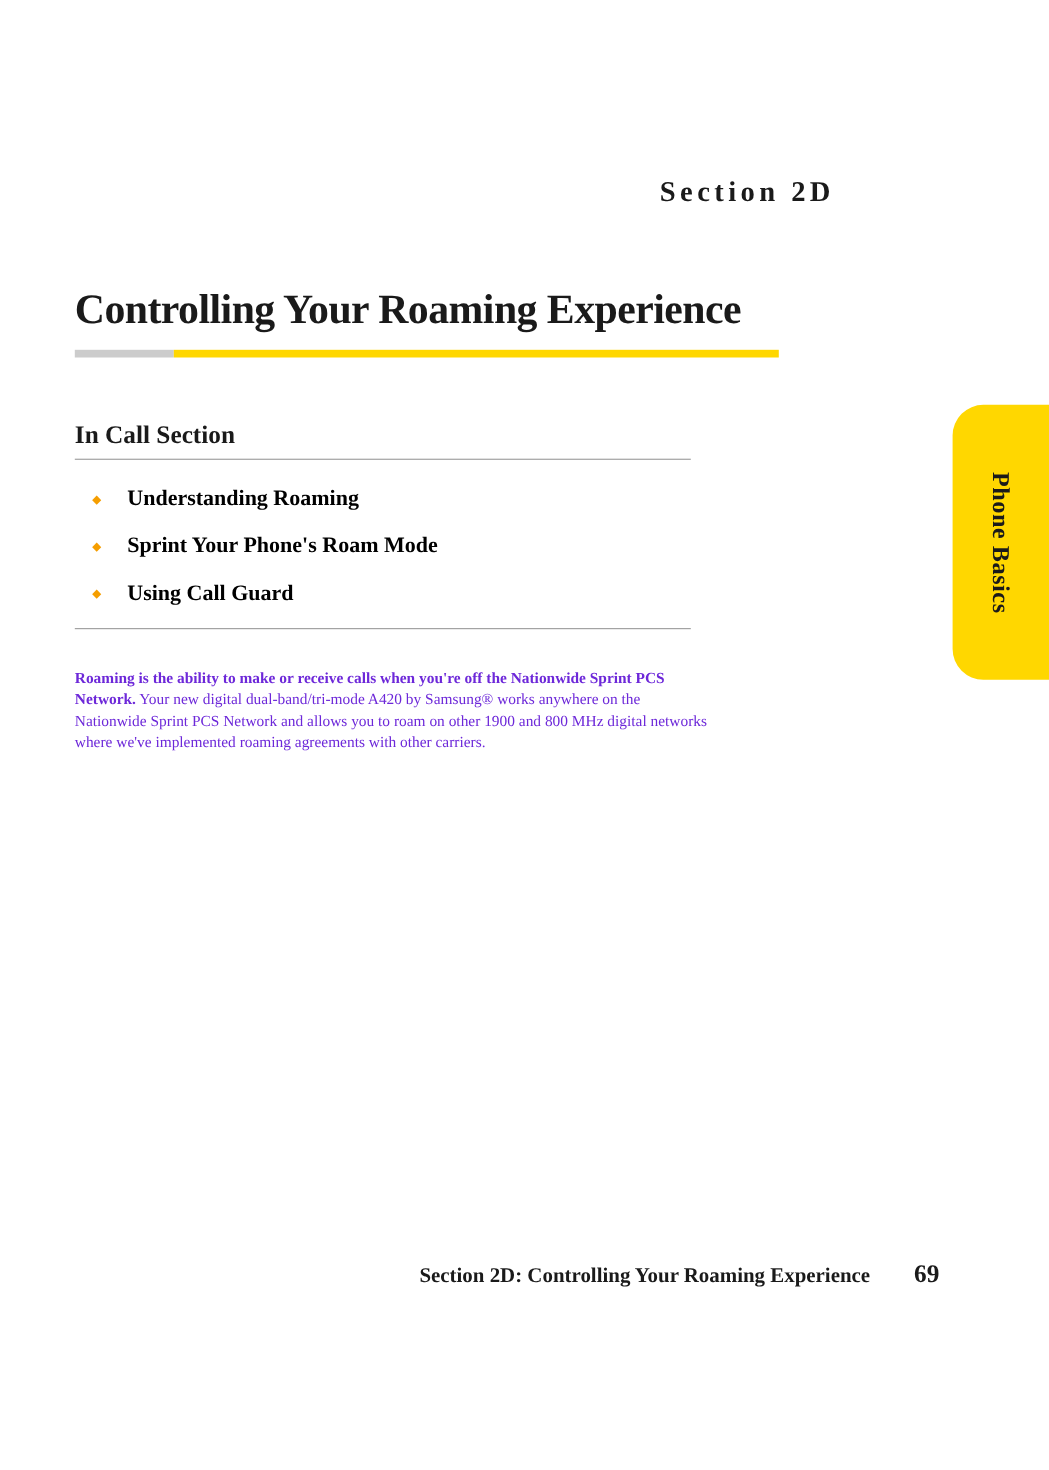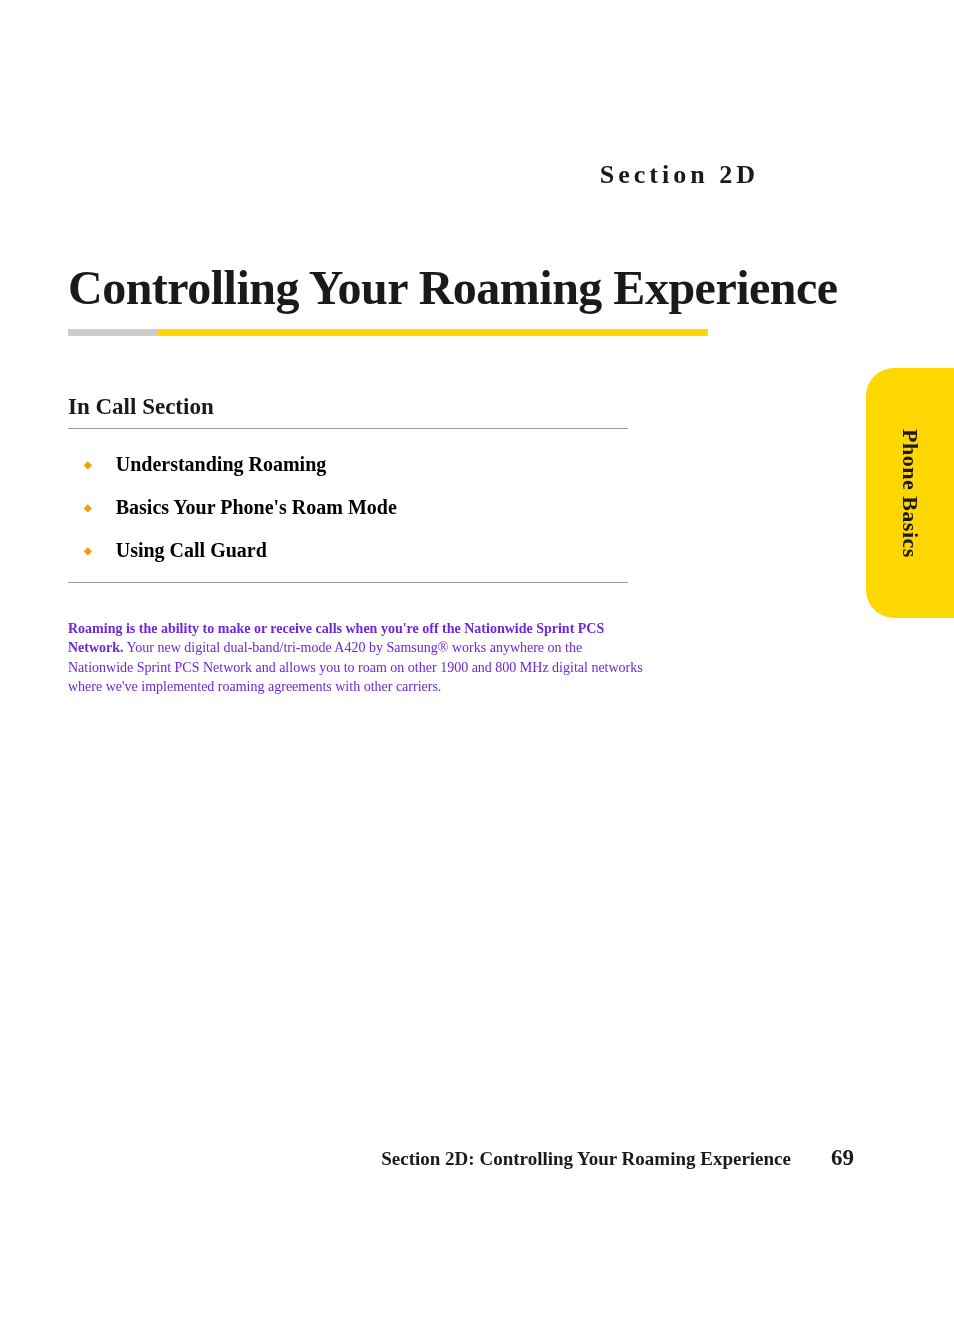--- a/index.html
+++ b/index.html
@@ -22,21 +22,21 @@
     .section-label {
       text-align: right;
       font-size: 26px;
       font-weight: bold;
       letter-spacing: 4px;
       color: #1a1a1a;
       margin-bottom: 70px;
       padding-right: 95px;
     }
     .title {
-      font-size: 48px;
+      font-size: 38px;
       font-weight: bold;
       color: #1a1a1a;
       margin-bottom: 14px;
       letter-spacing: -0.5px;
     }
     .title-rule {
       height: 7px;
       display: flex;
       margin-bottom: 58px;
       width: 640px;
@@ -151,21 +151,21 @@
   </div>
 
   <h2 class="subheading">In Call Section</h2>
   <hr class="thin-rule">
 
   <ul class="toc">
     <li>
         <span>Understanding Roaming</span>
       </li>
     <li>
-        <span>Basics Your Phone's Roam Mode</span>
+        <span>Sprint Your Phone's Roam Mode</span>
       </li>
     <li>
         <span>Using Call Guard</span>
       </li>
   </ul>
 
   <hr class="thin-rule-2">
 
   <p class="body-text">
     <span class="bold-lead">Roaming is the ability to make or receive calls when you're off the Nationwide Sprint PCS Network.</span><span> Your new digital dual-band/tri-mode A420 by Samsung® works anywhere on the Nationwide Sprint PCS Network and allows you to roam on other 1900 and 800 MHz digital networks where we've implemented roaming agreements with other carriers.</span>

